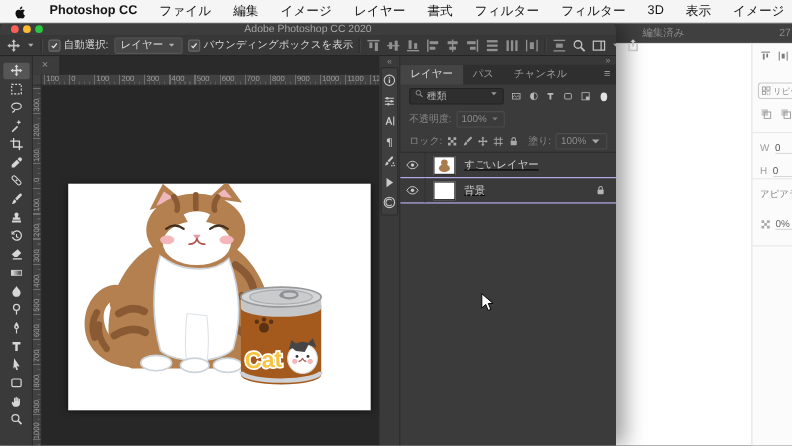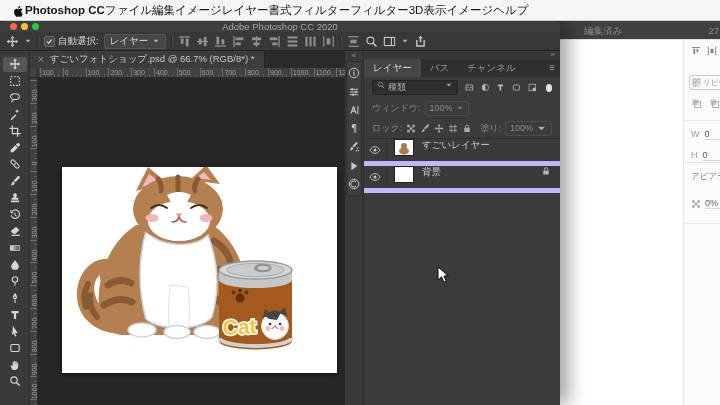--- a/index.html
+++ b/index.html
@@ -1,21 +1,21 @@
 <!DOCTYPE html>
 <html><head>
 <meta charset="utf-8">
 <style>
   html,body{margin:0;padding:0;}
   body{width:720px;height:405px;position:relative;overflow:hidden;background:#fff;
        font-family:"Liberation Sans",sans-serif;-webkit-font-smoothing:antialiased;}
   svg{display:block;}
   
   #menubar{position:absolute;left:0;top:0;width:720px;height:21px;background:#f5f5f5;
-           border-bottom:1px solid #cfcfcf;display:flex;align-items:center;gap:0;
+           border-bottom:1px solid #cfcfcf;display:flex;align-items:center;gap:20px;
            padding:0 0 0 12px;box-sizing:border-box;font-size:11.5px;color:#151515;z-index:40;}
   #menubar .apple{width:13px;height:15px;color:#111;flex:0 0 auto;}
   #menubar .mi{white-space:nowrap;}
   #menubar .app{font-weight:bold;}
   
   #ps{position:absolute;left:0;top:21px;width:560px;height:384px;background:#323232;
       box-shadow:8px 0 18px rgba(0,0,0,.38);z-index:20;}
   #titlebar{position:absolute;left:0;top:0;width:100%;height:11px;background:#3d3d3d;
             border-radius:5px 5px 0 0;border-bottom:1px solid #2b2b2b;}
   .tl{position:absolute;top:2px;width:7px;height:7px;border-radius:50%;}
@@ -93,21 +93,21 @@
   #searchbox svg{width:8px;height:8px;color:#9a9a9a;}
   #searchbox .sp{flex:1;}
   #filterrow .fic{width:11px;height:11px;color:#b9b9b9;margin-left:3px;}
   #ftoggle{width:8px;height:8px;border-radius:50%;background:#e3e3e3;margin-left:5px;}
   .dimtext{color:#878787;font-size:9px;white-space:nowrap;}
   .pbox{display:flex;align-items:center;gap:3px;border:1px solid #4b4b4b;border-radius:2px;
         height:13px;padding:0 4px;font-size:9px;color:#8d8d8d;white-space:nowrap;}
   .pbox .chevi{color:#7a7a7a;}
   #lockrow svg{width:11px;height:11px;color:#a8a8a8;}
   #llist{border-top:1px solid #2f2f2f;background:#3a3a3a;}
-  .lrow{display:flex;height:22px;border-bottom:5px solid #c4b5fd;position:relative;}
+  .lrow{display:flex;align-items:center;height:22px;border-bottom:1px solid #c4b5fd;position:relative;text-decoration:underline;}
   .eyec{width:22px;height:22px;display:flex;align-items:center;justify-content:center;
         border-right:1px solid #333;}
   .eyec svg{width:12px;height:12px;color:#c8c8c8;}
   .lthumb{width:18px;height:15px;background:#fff;border:1px solid #222;margin-left:7px;
           display:flex;align-items:center;justify-content:center;overflow:hidden;}
   .lthumb svg{width:16px;height:14px;}
   .lname{margin-left:8px;font-size:9.5px;color:#cecece;white-space:nowrap;overflow:hidden;
          text-overflow:ellipsis;flex:1;}
   .locki{width:10px;height:10px;color:#b5b5b5;margin-right:9px;flex:0 0 auto;}
   
@@ -466,20 +466,28 @@
           </svg>
         </span>
       <span>自動選択:</span>
     </label>
     <span class="dd">
       <span>レイヤー</span>
       <svg class="chevi" viewBox="0 0 16 16">
           <use href="#s-chev"></use>
         </svg>
     </span>
+    <label class="chk">
+      <span class="box">
+          <svg viewBox="0 0 16 16">
+            <use href="#s-check"></use>
+          </svg>
+        </span>
+      <span>バウンディングボックスを表示</span>
+    </label>
     <span class="vsep"></span>
     <svg class="oi dim" viewBox="0 0 16 16">
         <g transform="rotate(90 8 8)">
           <use href="#s-al"></use>
         </g>
       </svg>
     <svg class="oi dim" viewBox="0 0 16 16">
         <g transform="rotate(90 8 8)">
           <use href="#s-ac"></use>
         </g>
@@ -527,21 +535,20 @@
         <use href="#s-chev"></use>
       </svg>
     <svg class="oi" viewBox="0 0 16 16">
         <use href="#s-share"></use>
       </svg>
   </div>
 
   <div id="tabbar">
     <div class="tab">
       <span class="tclose">×</span>
-      <span class="ttitle">すごいフォトショップ.psd @ 66.7% (RGB/8*) *</span>
     </div>
   </div>
 
   <div id="toolbar">
       <div class="tool sel">
         <svg viewBox="0 0 16 16">
           <use href="#t-move"></use>
         </svg>
       </div>
       <div class="tool">
@@ -791,21 +798,21 @@
         </svg>
       <svg class="fic" viewBox="0 0 16 16">
           <use href="#t-shape"></use>
         </svg>
       <svg class="fic" viewBox="0 0 16 16">
           <use href="#s-fsmart"></use>
         </svg>
       <span id="ftoggle"></span>
     </div>
     <div class="prow">
-      <span class="dimtext">ウィンドウ:</span>
+      <span class="dimtext">不透明度:</span>
       <span class="pbox">
         <span>100%</span>
         <svg class="chevi" viewBox="0 0 16 16">
             <use href="#s-chev"></use>
           </svg>
       </span>
     </div>
     <div class="prow" id="lockrow">
       <span class="dimtext">ロック:</span>
       <svg viewBox="0 0 16 16">

